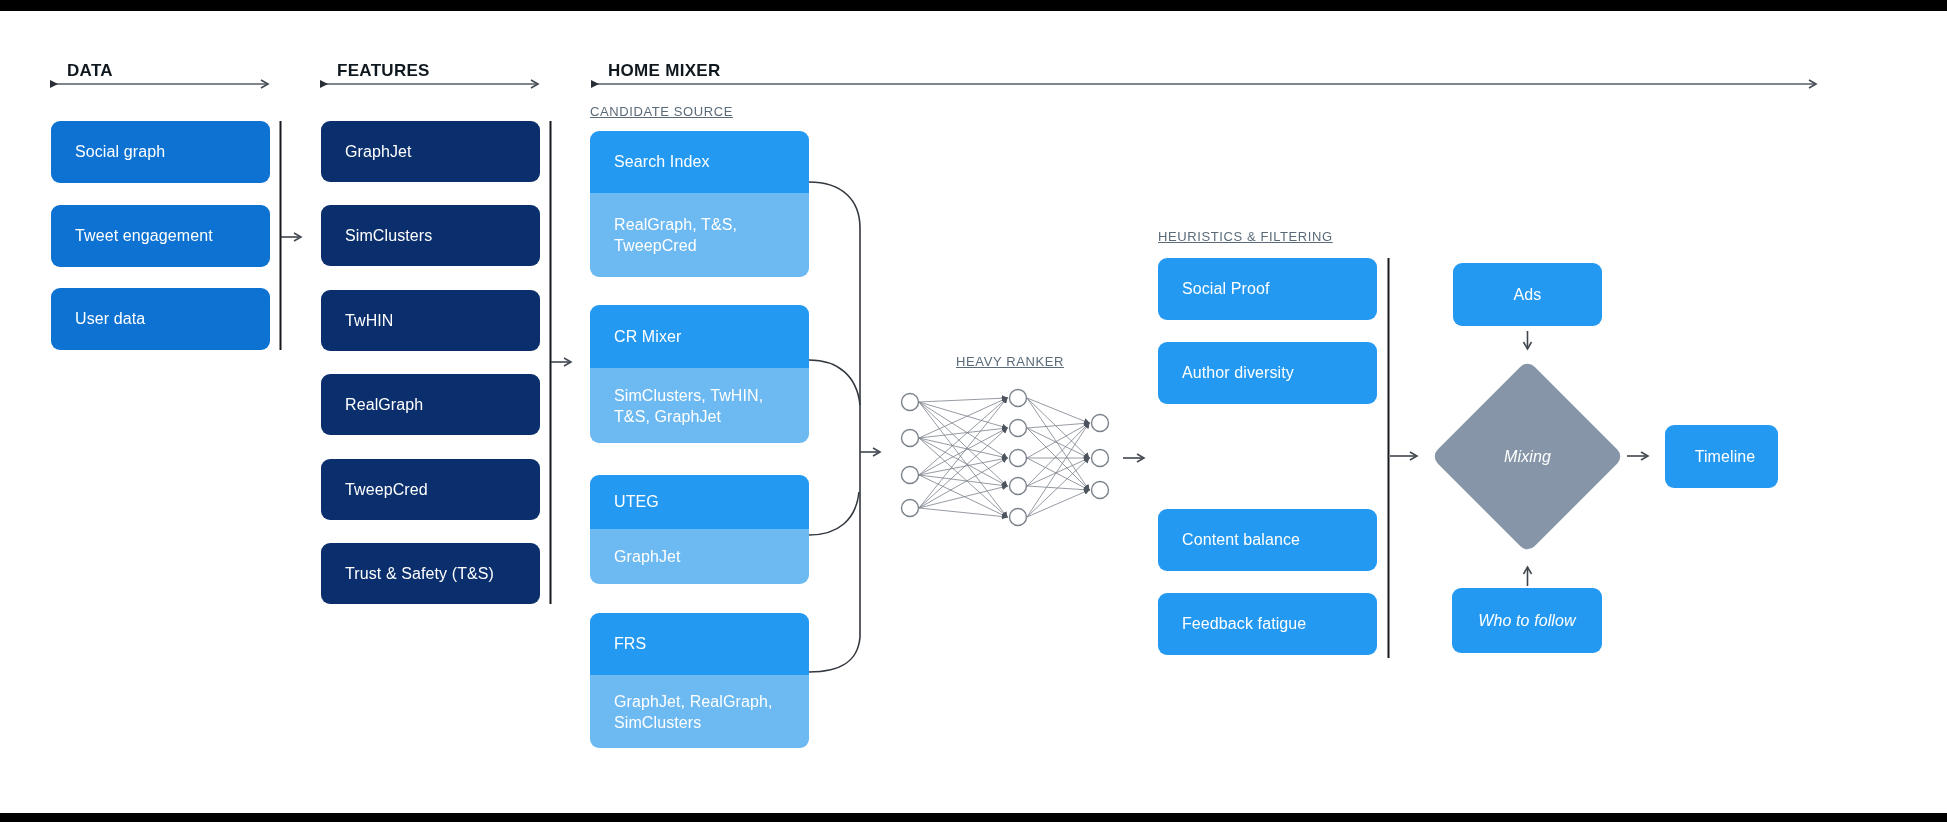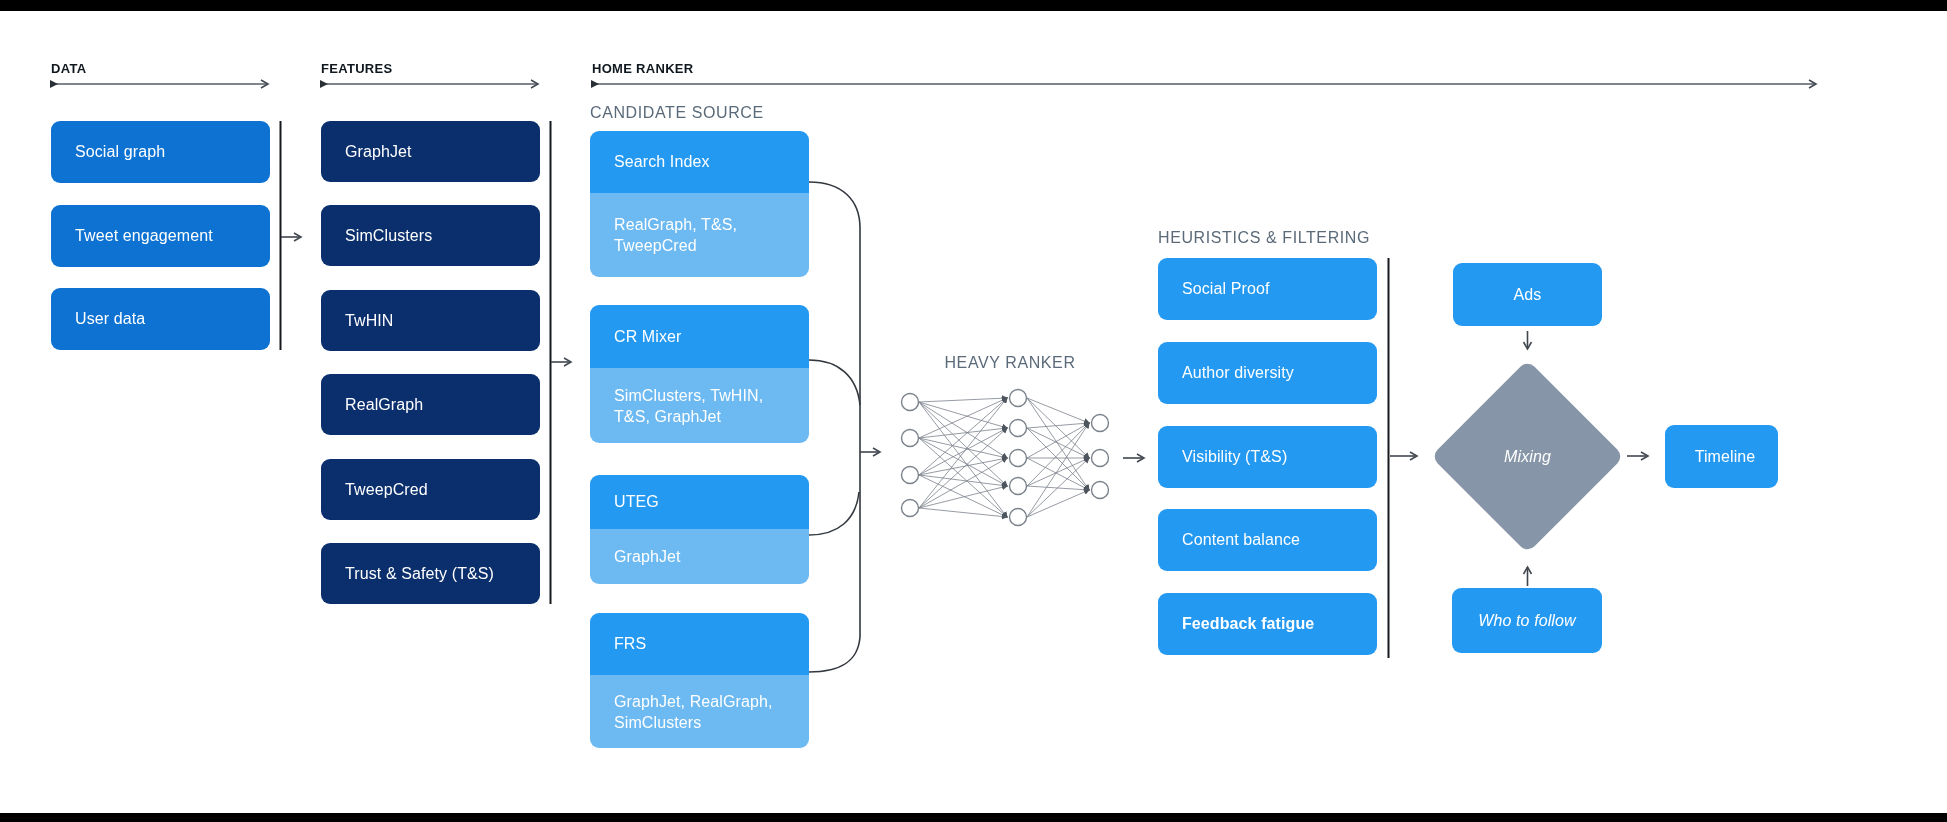--- a/index.html
+++ b/index.html
@@ -6,26 +6,28 @@
   .stage{
     position:relative;width:1947px;height:822px;background:var(--page-bg,#fff);
     overflow:hidden;font-family:"Liberation Sans","DejaVu Sans",sans-serif;
     -webkit-font-smoothing:antialiased;
   }
   .bar{position:absolute;left:0;width:1947px;background:var(--frame-bar,#000);}
   .bar.top{top:0;height:11px;}
   .bar.bottom{top:813px;height:9px;}
 
   .col-header{
-    position:absolute;font-size:13px;font-weight:700;letter-spacing:.3px;
+    position:absolute;font-size:17px;font-weight:700;letter-spacing:.3px;
     color:var(--header-text,#10181f);
+    margin-left:16px;
   }
   .sec-label{
-    position:absolute;font-size:16px;font-weight:400;letter-spacing:.6px;
+    position:absolute;font-size:13px;font-weight:400;letter-spacing:.6px;
     color:var(--label-text,#5a6a79);
+    text-decoration:underline;
   }
 
   .box{
     position:absolute;box-sizing:border-box;border-radius:9px;
     display:flex;align-items:center;padding:0 24px;
     color:var(--box-text,#fff);font-size:16px;letter-spacing:.1px;white-space:nowrap;
   }
   .box.data-box{background:var(--data-box,#0d72d2);width:219px;height:62px;left:51px;}
   .box.feature-box{background:var(--feature-box,#0b2f6c);width:219px;height:61px;left:321px;}
   .box.heuristic-box{background:var(--heuristic-box,#2499f2);width:219px;height:62px;left:1158px;}
@@ -66,21 +68,21 @@
 </head>
 <body>
 
 <div class="stage">
 
   <div class="bar top"></div>
   <div class="bar bottom"></div>
 
   <div class="col-header" style="left:51px;top:61px;">DATA</div>
   <div class="col-header" style="left:321px;top:61px;">FEATURES</div>
-  <div class="col-header" style="left:592px;top:61px;">HOME RANKER</div>
+  <div class="col-header" style="left:592px;top:61px;">HOME MIXER</div>
 
   <div class="sec-label" style="left:590px;top:104px;">CANDIDATE SOURCE</div>
   <div class="sec-label" style="left:940px;top:354px;width:140px;text-align:center;">HEAVY RANKER</div>
   <div class="sec-label" style="left:1158px;top:229px;">HEURISTICS &amp; FILTERING</div>
 
   <div class="box data-box" style="top:121px;">Social graph</div>
   <div class="box data-box" style="top:205px;">Tweet engagement</div>
   <div class="box data-box" style="top:288px;">User data</div>
 
   <div class="box feature-box" style="top:121px;">GraphJet</div>
@@ -102,23 +104,22 @@
     <div class="group-header" style="height:54px;">UTEG</div>
     <div class="group-sub" style="height:55px;">GraphJet</div>
   </div>
   <div class="group" style="top:613px;">
     <div class="group-header" style="height:62px;">FRS</div>
     <div class="group-sub" style="height:73px;">GraphJet, RealGraph, SimClusters</div>
   </div>
 
   <div class="box heuristic-box" style="top:258px;">Social Proof</div>
   <div class="box heuristic-box" style="top:342px;">Author diversity</div>
-  <div class="box heuristic-box" style="top:426px;">Visibility (T&amp;S)</div>
   <div class="box heuristic-box" style="top:509px;">Content balance</div>
-  <div class="box heuristic-box" style="top:593px;font-weight:bold;">Feedback fatigue</div>
+  <div class="box heuristic-box" style="top:593px;">Feedback fatigue</div>
 
   <div class="box output-box" style="left:1453px;top:263px;width:149px;height:63px;">Ads</div>
   <div class="diamond-wrap">
     <div class="diamond"></div>
     <div class="diamond-label">Mixing</div>
   </div>
   <div class="box output-box" style="left:1452px;top:588px;width:150px;height:65px;font-style:italic;">Who to follow</div>
   <div class="box output-box" style="left:1665px;top:425px;width:113px;height:63px;padding-left:7px;">Timeline</div>
 
   <svg class="overlay" width="1947" height="822" viewBox="0 0 1947 822">

